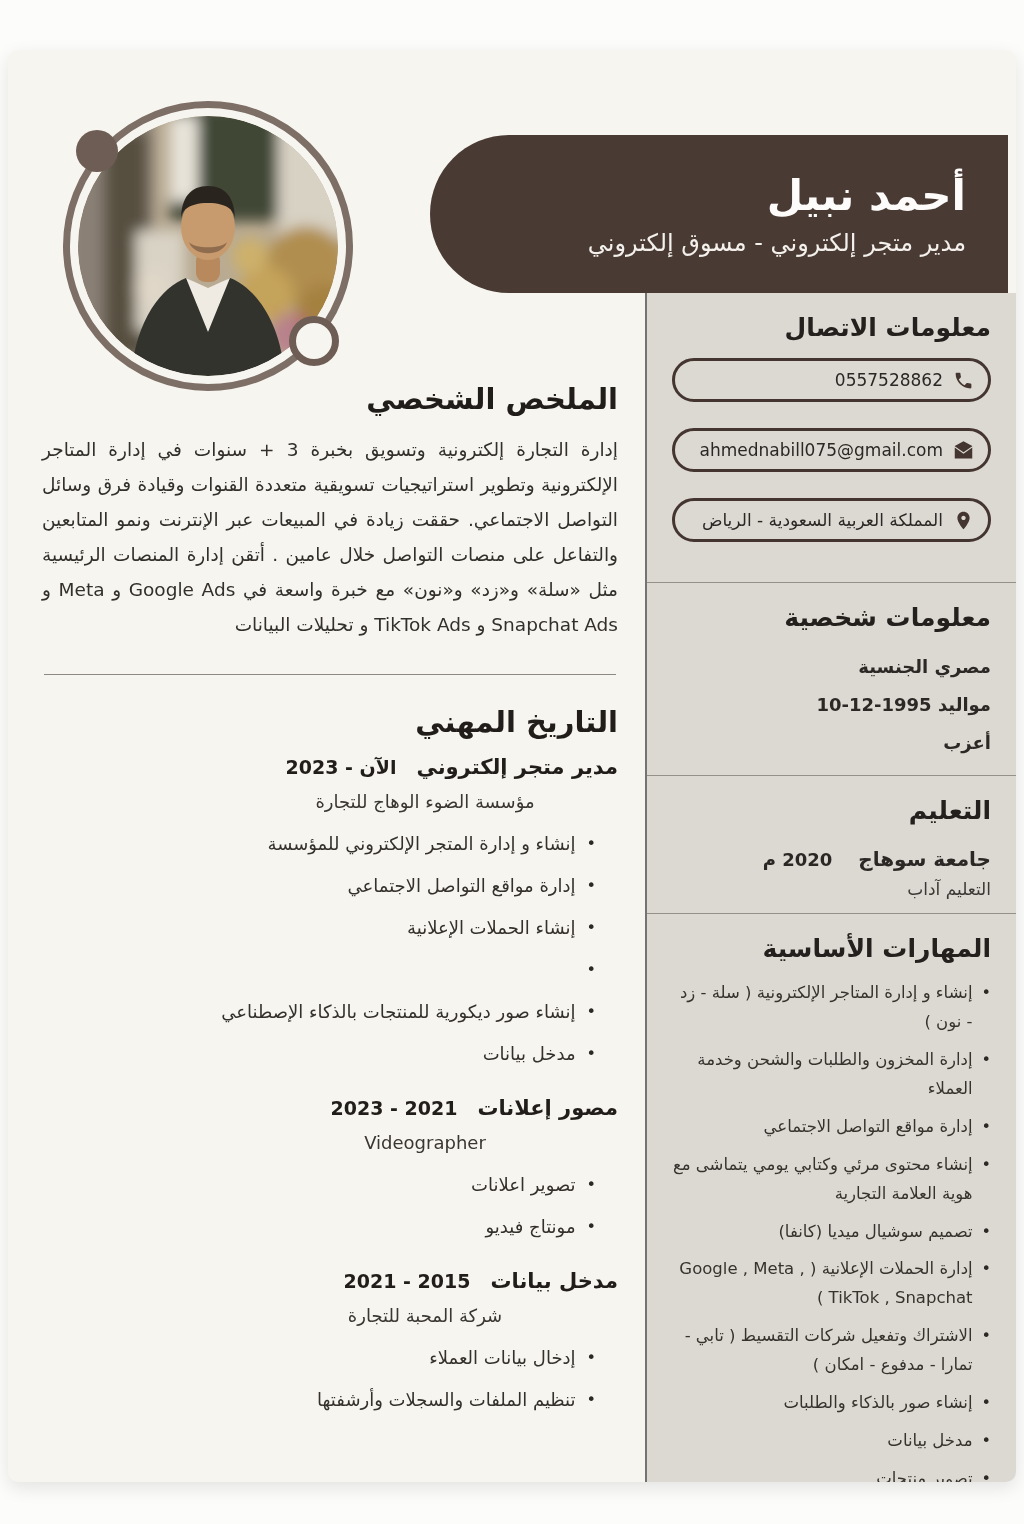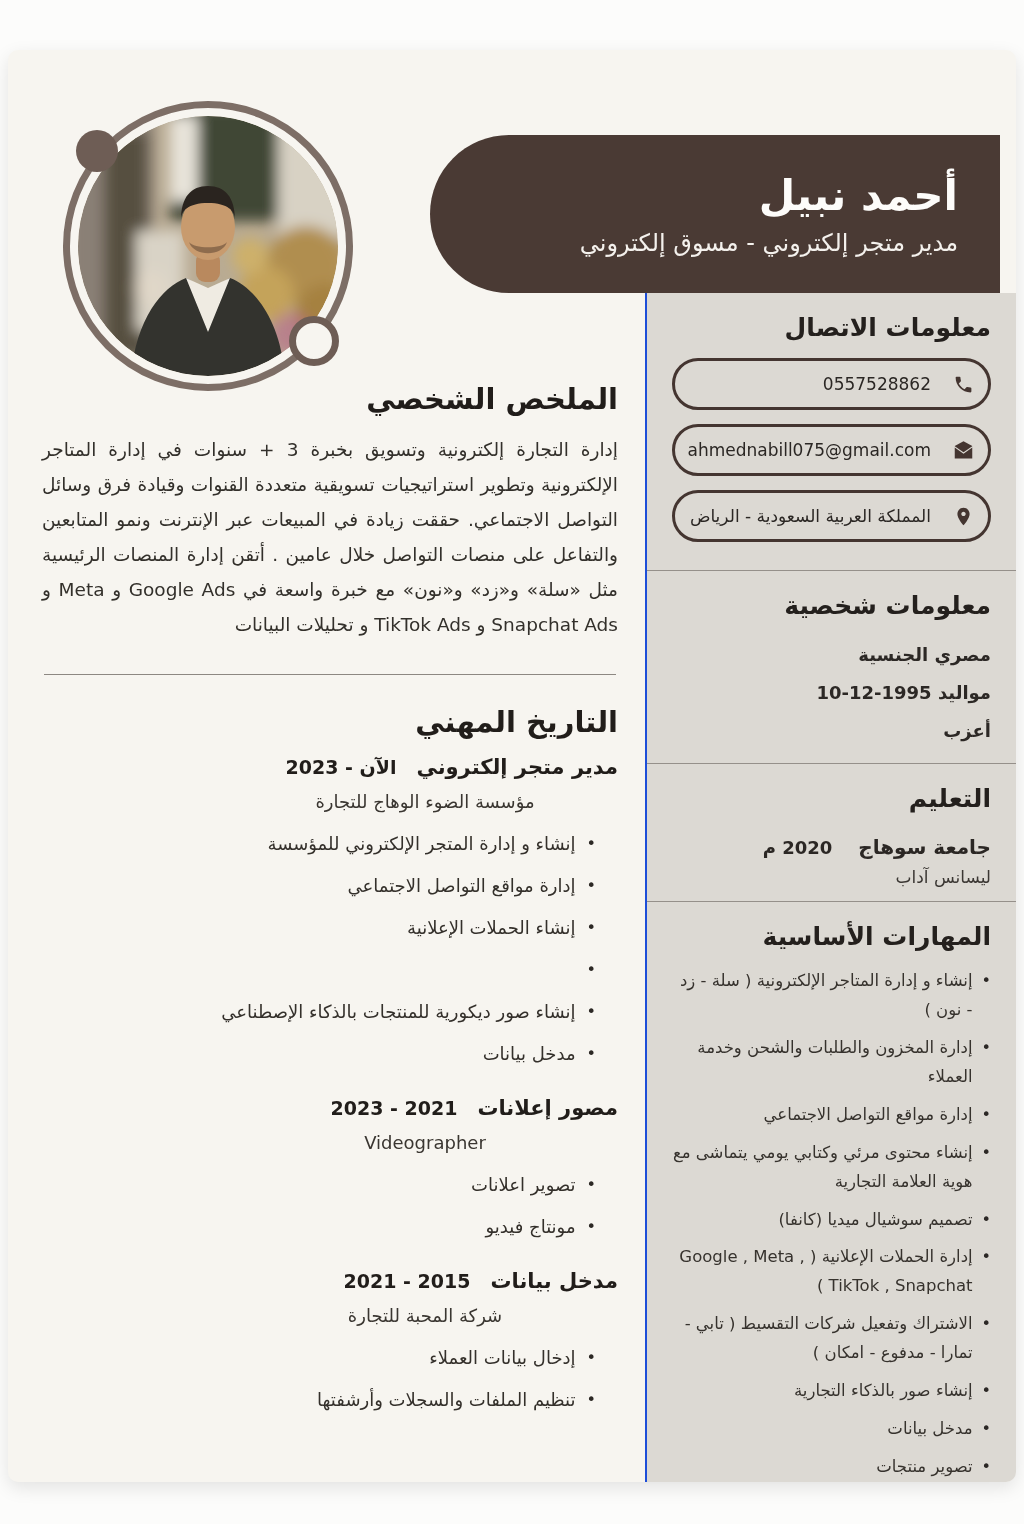--- a/index.html
+++ b/index.html
@@ -11,21 +11,21 @@
     overflow:hidden;
   }
   .card{
     position:absolute;left:8px;top:50px;width:1008px;height:1432px;
     background:#f7f5f0;border-radius:10px;
     box-shadow:0 6px 18px rgba(0,0,0,.10);
     overflow:hidden;
   }
   
   .header-band{
-    position:absolute;left:422px;top:85px;right:16px;height:158px;
+    position:absolute;left:422px;top:85px;right:8px;height:158px;
     background:#4a3a34;border-radius:84px 0 0 84px;
     display:flex;flex-direction:column;justify-content:center;
     padding-right:42px;box-sizing:border-box;text-align:right;direction:rtl;
   }
   .header-band .name{color:#fdfcfa;font-size:42px;font-weight:700;line-height:1.2;}
   .header-band .subtitle{color:#f4f1ed;font-size:24px;margin-top:8px;}
   
   .ring{
     position:absolute;left:55px;top:51px;width:290px;height:290px;
     border:7px solid #7d6e66;border-radius:50%;box-sizing:border-box;
@@ -38,30 +38,30 @@
     position:absolute;left:68px;top:80px;width:42px;height:42px;
     background:#6e5d55;border-radius:50%;
   }
   .deco-small-circle{
     position:absolute;left:281px;top:266px;width:36px;height:36px;
     background:#f7f5f0;border:7px solid #6e5d55;border-radius:50%;
   }
   
   .sidebar{
     position:absolute;left:637px;top:243px;width:371px;bottom:0;
-    background:#dcd9d3;border-left:2px solid #1d4ed8;
+    background:#dcd9d3;border-left:2px solid #737373;
     box-sizing:border-box;text-align:right;
   }
   .side-sec{padding:20px 25px 14px 25px;}
   .side-div{border-top:1px solid #95908a;height:0;}
   .side-heading{font-size:25px;font-weight:700;color:#24201d;margin:0 0 16px 0;}
   .pill{
-    display:flex;align-items:center;gap:22px;
-    height:52px;border:3px solid #443530;border-radius:26px;
-    padding:0 14px;margin-bottom:14px;box-sizing:border-box;
+    display:flex;align-items:center;gap:10px;
+    height:44px;border:3px solid #443530;border-radius:26px;
+    padding:0 14px;margin-bottom:26px;box-sizing:border-box;
     font-size:17px;color:#2b2724;font-weight:500;
   }
   .pill .icon{flex:0 0 auto;display:flex;align-items:center;}
   .pill .icon svg{width:21px;height:21px;fill:#443530;}
   .ltr-text{direction:ltr;unicode-bidi:embed;}
   .personal-item{font-size:18px;font-weight:700;color:#2c2825;line-height:2.1;}
   .edu-row{display:flex;gap:26px;align-items:baseline;font-weight:700;}
   .edu-school{font-size:20px;}
   .edu-year{font-size:18px;margin-top:8px;}
   .edu-degree{font-size:17px;margin-top:8px;color:#3b3733;}
@@ -260,21 +260,21 @@
     </section>
 
     <div class="side-div"></div>
 
     <section class="side-sec">
       <h3 class="side-heading">التعليم</h3>
       <div class="edu-row">
         <span class="edu-school">جامعة سوهاج</span>
         <span class="edu-year">2020 م</span>
       </div>
-      <div class="edu-degree">ليسانس آداب</div>
+      <div class="edu-degree">التعليم آداب</div>
     </section>
 
     <div class="side-div"></div>
 
     <section class="side-sec">
       <h3 class="side-heading">المهارات الأساسية</h3>
       <ul class="skill-list">
         <li>
             <span class="bullet-dot">•</span>
             <span>إنشاء و إدارة المتاجر الإلكترونية ( سلة - زد - نون )</span>
@@ -298,21 +298,21 @@
         <li>
             <span class="bullet-dot">•</span>
             <span>إدارة الحملات الإعلانية ( Google , Meta , TikTok , Snapchat )</span>
           </li>
         <li>
             <span class="bullet-dot">•</span>
             <span>الاشتراك وتفعيل شركات التقسيط ( تابي - تمارا - مدفوع - امكان )</span>
           </li>
         <li>
             <span class="bullet-dot">•</span>
-            <span>إنشاء صور بالذكاء التجارية</span>
+            <span>إنشاء صور بالذكاء والطلبات</span>
           </li>
         <li>
             <span class="bullet-dot">•</span>
             <span>مدخل بيانات</span>
           </li>
         <li>
             <span class="bullet-dot">•</span>
             <span>تصوير منتجات</span>
           </li>
       </ul>

